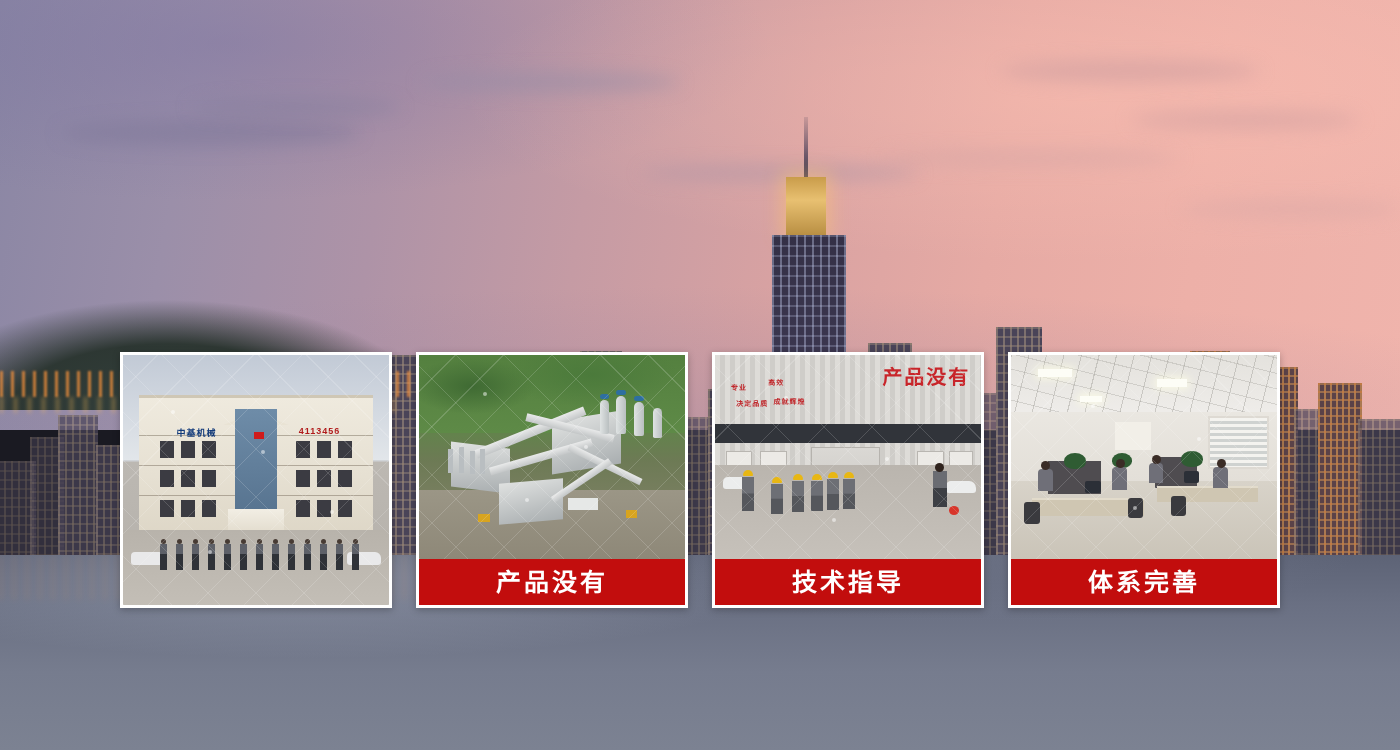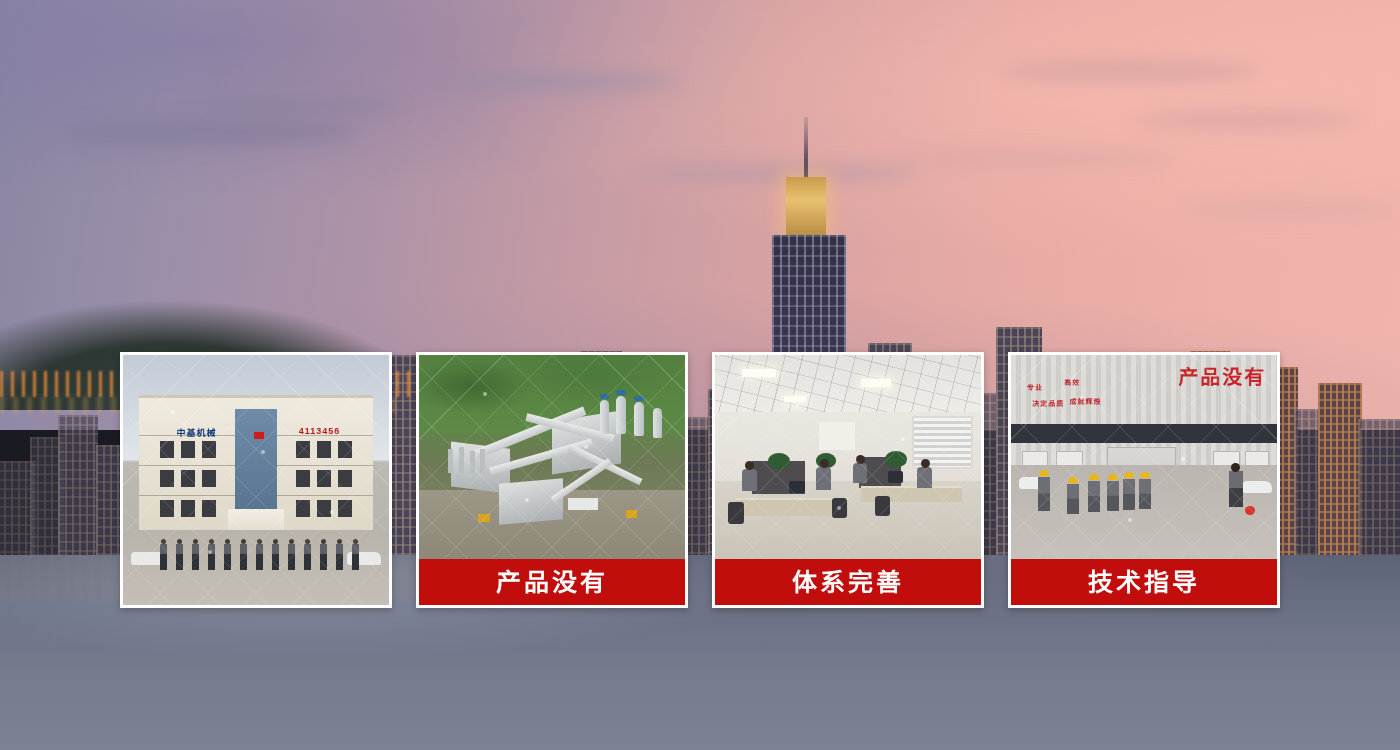--- a/index.html
+++ b/index.html
@@ -458,20 +458,57 @@
           <div class="wm-dot" style="left:24%;top:18%"></div>
           <div class="wm-dot" style="left:62%;top:44%"></div>
           <div class="wm-dot" style="left:40%;top:70%"></div>
         </div>
       </div>
       <div class="card-label">产品没有</div>
     </div>
 
     <div class="card">
       <div class="card-photo">
+        <div class="p4">
+          <div class="p4-wall"></div>
+          <div class="p4-bigtxt">产品没有</div>
+          <div class="p4-slogan" style="left:6%; top:14%;">专业</div>
+          <div class="p4-slogan" style="left:20%;top:12%;">高效</div>
+          <div class="p4-slogan" style="left:8%; top:22%;">决定品质</div>
+          <div class="p4-slogan" style="left:22%;top:21%;">成就辉煌</div>
+          <div class="p4-band"></div>
+          <div class="p4-door"></div>
+          <div class="p4-doorsm"></div>
+          <div class="p4-win" style="left:4%;  top:47%; width:10%; height:9%;"></div>
+          <div class="p4-win" style="left:17%; top:47%; width:10%; height:9%;"></div>
+          <div class="p4-win" style="left:76%; top:47%; width:10%; height:9%;"></div>
+          <div class="p4-win" style="left:88%; top:47%; width:9%;  height:9%;"></div>
+          <div class="p4-ground"></div>
+          <div class="p4-car" style="left:3%;  top:60%;"></div>
+          <div class="p4-car" style="right:2%; top:62%;"></div>
+          <div class="p4-worker" style="left:10%; top:60%; height:34px;"></div>
+          <div class="p4-worker" style="left:21%; top:63%; height:30px;"></div>
+          <div class="p4-worker" style="left:29%; top:62%; height:31px;"></div>
+          <div class="p4-worker" style="left:36%; top:62%; height:30px;"></div>
+          <div class="p4-worker" style="left:42%; top:61%; height:31px;"></div>
+          <div class="p4-worker" style="left:48%; top:61%; height:30px;"></div>
+          <div class="p4-mgr" style="left:82%; top:57%; height:36px;"></div>
+          <div class="p4-helmet" style="left:88%; top:74%;"></div>
+        </div>
+        <div class="wm">
+          <div class="wm-dot" style="left:26%;top:20%"></div>
+          <div class="wm-dot" style="left:64%;top:50%"></div>
+          <div class="wm-dot" style="left:44%;top:80%"></div>
+        </div>
+      </div>
+      <div class="card-label">技术指导</div>
+    </div>
+
+    <div class="card">
+      <div class="card-photo">
         <div class="p3">
           <div class="p3-ceil"></div>
           <div class="p3-grid"></div>
           <div class="p3-light" style="left:10%; top:7%;  width:34px; height:8px;"></div>
           <div class="p3-light" style="left:55%; top:12%; width:30px; height:8px;"></div>
           <div class="p3-light" style="left:26%; top:20%; width:22px; height:6px;"></div>
           <div class="p3-wall"></div>
           <div class="p3-window"></div>
           <div class="p3-poster"></div>
           <div class="p3-floor"></div>
@@ -494,51 +531,14 @@
         </div>
         <div class="wm">
           <div class="wm-dot" style="left:30%;top:24%"></div>
           <div class="wm-dot" style="left:70%;top:40%"></div>
           <div class="wm-dot" style="left:46%;top:74%"></div>
         </div>
       </div>
       <div class="card-label">体系完善</div>
     </div>
 
-    <div class="card">
-      <div class="card-photo">
-        <div class="p4">
-          <div class="p4-wall"></div>
-          <div class="p4-bigtxt">产品没有</div>
-          <div class="p4-slogan" style="left:6%; top:14%;">专业</div>
-          <div class="p4-slogan" style="left:20%;top:12%;">高效</div>
-          <div class="p4-slogan" style="left:8%; top:22%;">决定品质</div>
-          <div class="p4-slogan" style="left:22%;top:21%;">成就辉煌</div>
-          <div class="p4-band"></div>
-          <div class="p4-door"></div>
-          <div class="p4-doorsm"></div>
-          <div class="p4-win" style="left:4%;  top:47%; width:10%; height:9%;"></div>
-          <div class="p4-win" style="left:17%; top:47%; width:10%; height:9%;"></div>
-          <div class="p4-win" style="left:76%; top:47%; width:10%; height:9%;"></div>
-          <div class="p4-win" style="left:88%; top:47%; width:9%;  height:9%;"></div>
-          <div class="p4-ground"></div>
-          <div class="p4-car" style="left:3%;  top:60%;"></div>
-          <div class="p4-car" style="right:2%; top:62%;"></div>
-          <div class="p4-worker" style="left:10%; top:60%; height:34px;"></div>
-          <div class="p4-worker" style="left:21%; top:63%; height:30px;"></div>
-          <div class="p4-worker" style="left:29%; top:62%; height:31px;"></div>
-          <div class="p4-worker" style="left:36%; top:62%; height:30px;"></div>
-          <div class="p4-worker" style="left:42%; top:61%; height:31px;"></div>
-          <div class="p4-worker" style="left:48%; top:61%; height:30px;"></div>
-          <div class="p4-mgr" style="left:82%; top:57%; height:36px;"></div>
-          <div class="p4-helmet" style="left:88%; top:74%;"></div>
-        </div>
-        <div class="wm">
-          <div class="wm-dot" style="left:26%;top:20%"></div>
-          <div class="wm-dot" style="left:64%;top:50%"></div>
-          <div class="wm-dot" style="left:44%;top:80%"></div>
-        </div>
-      </div>
-      <div class="card-label">技术指导</div>
-    </div>
-
   </div>
 </div>
 
 </body></html>

